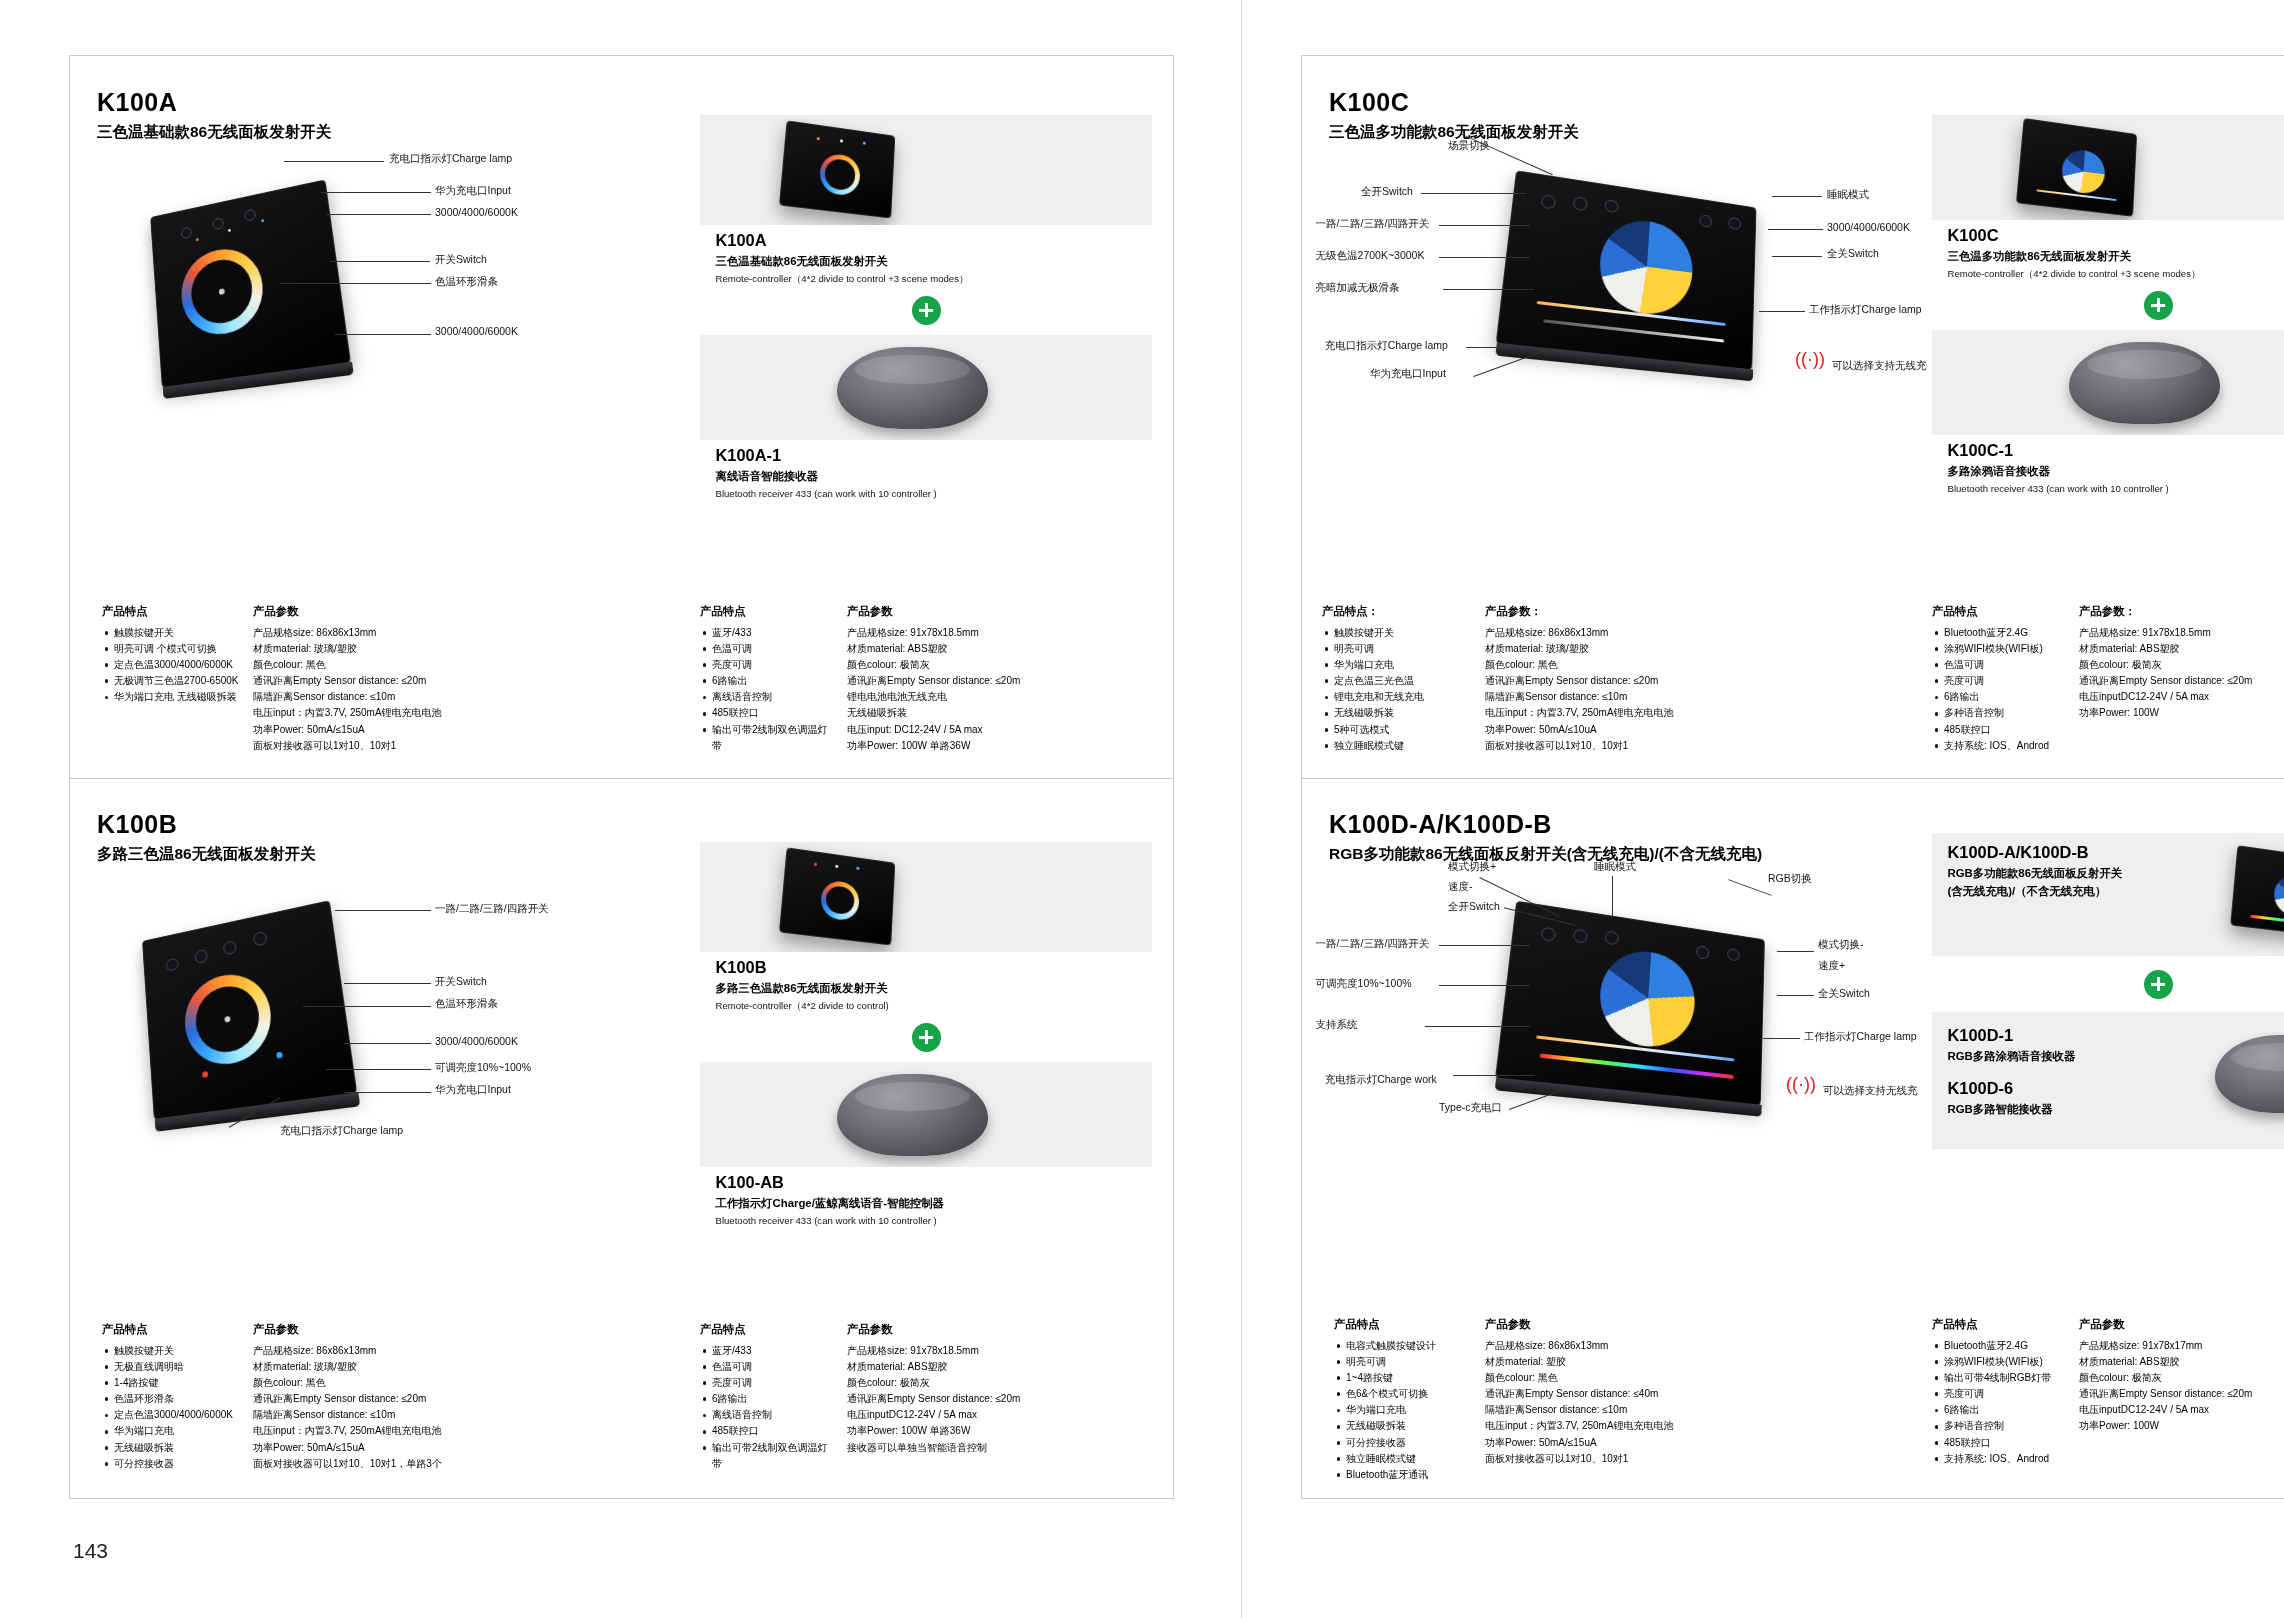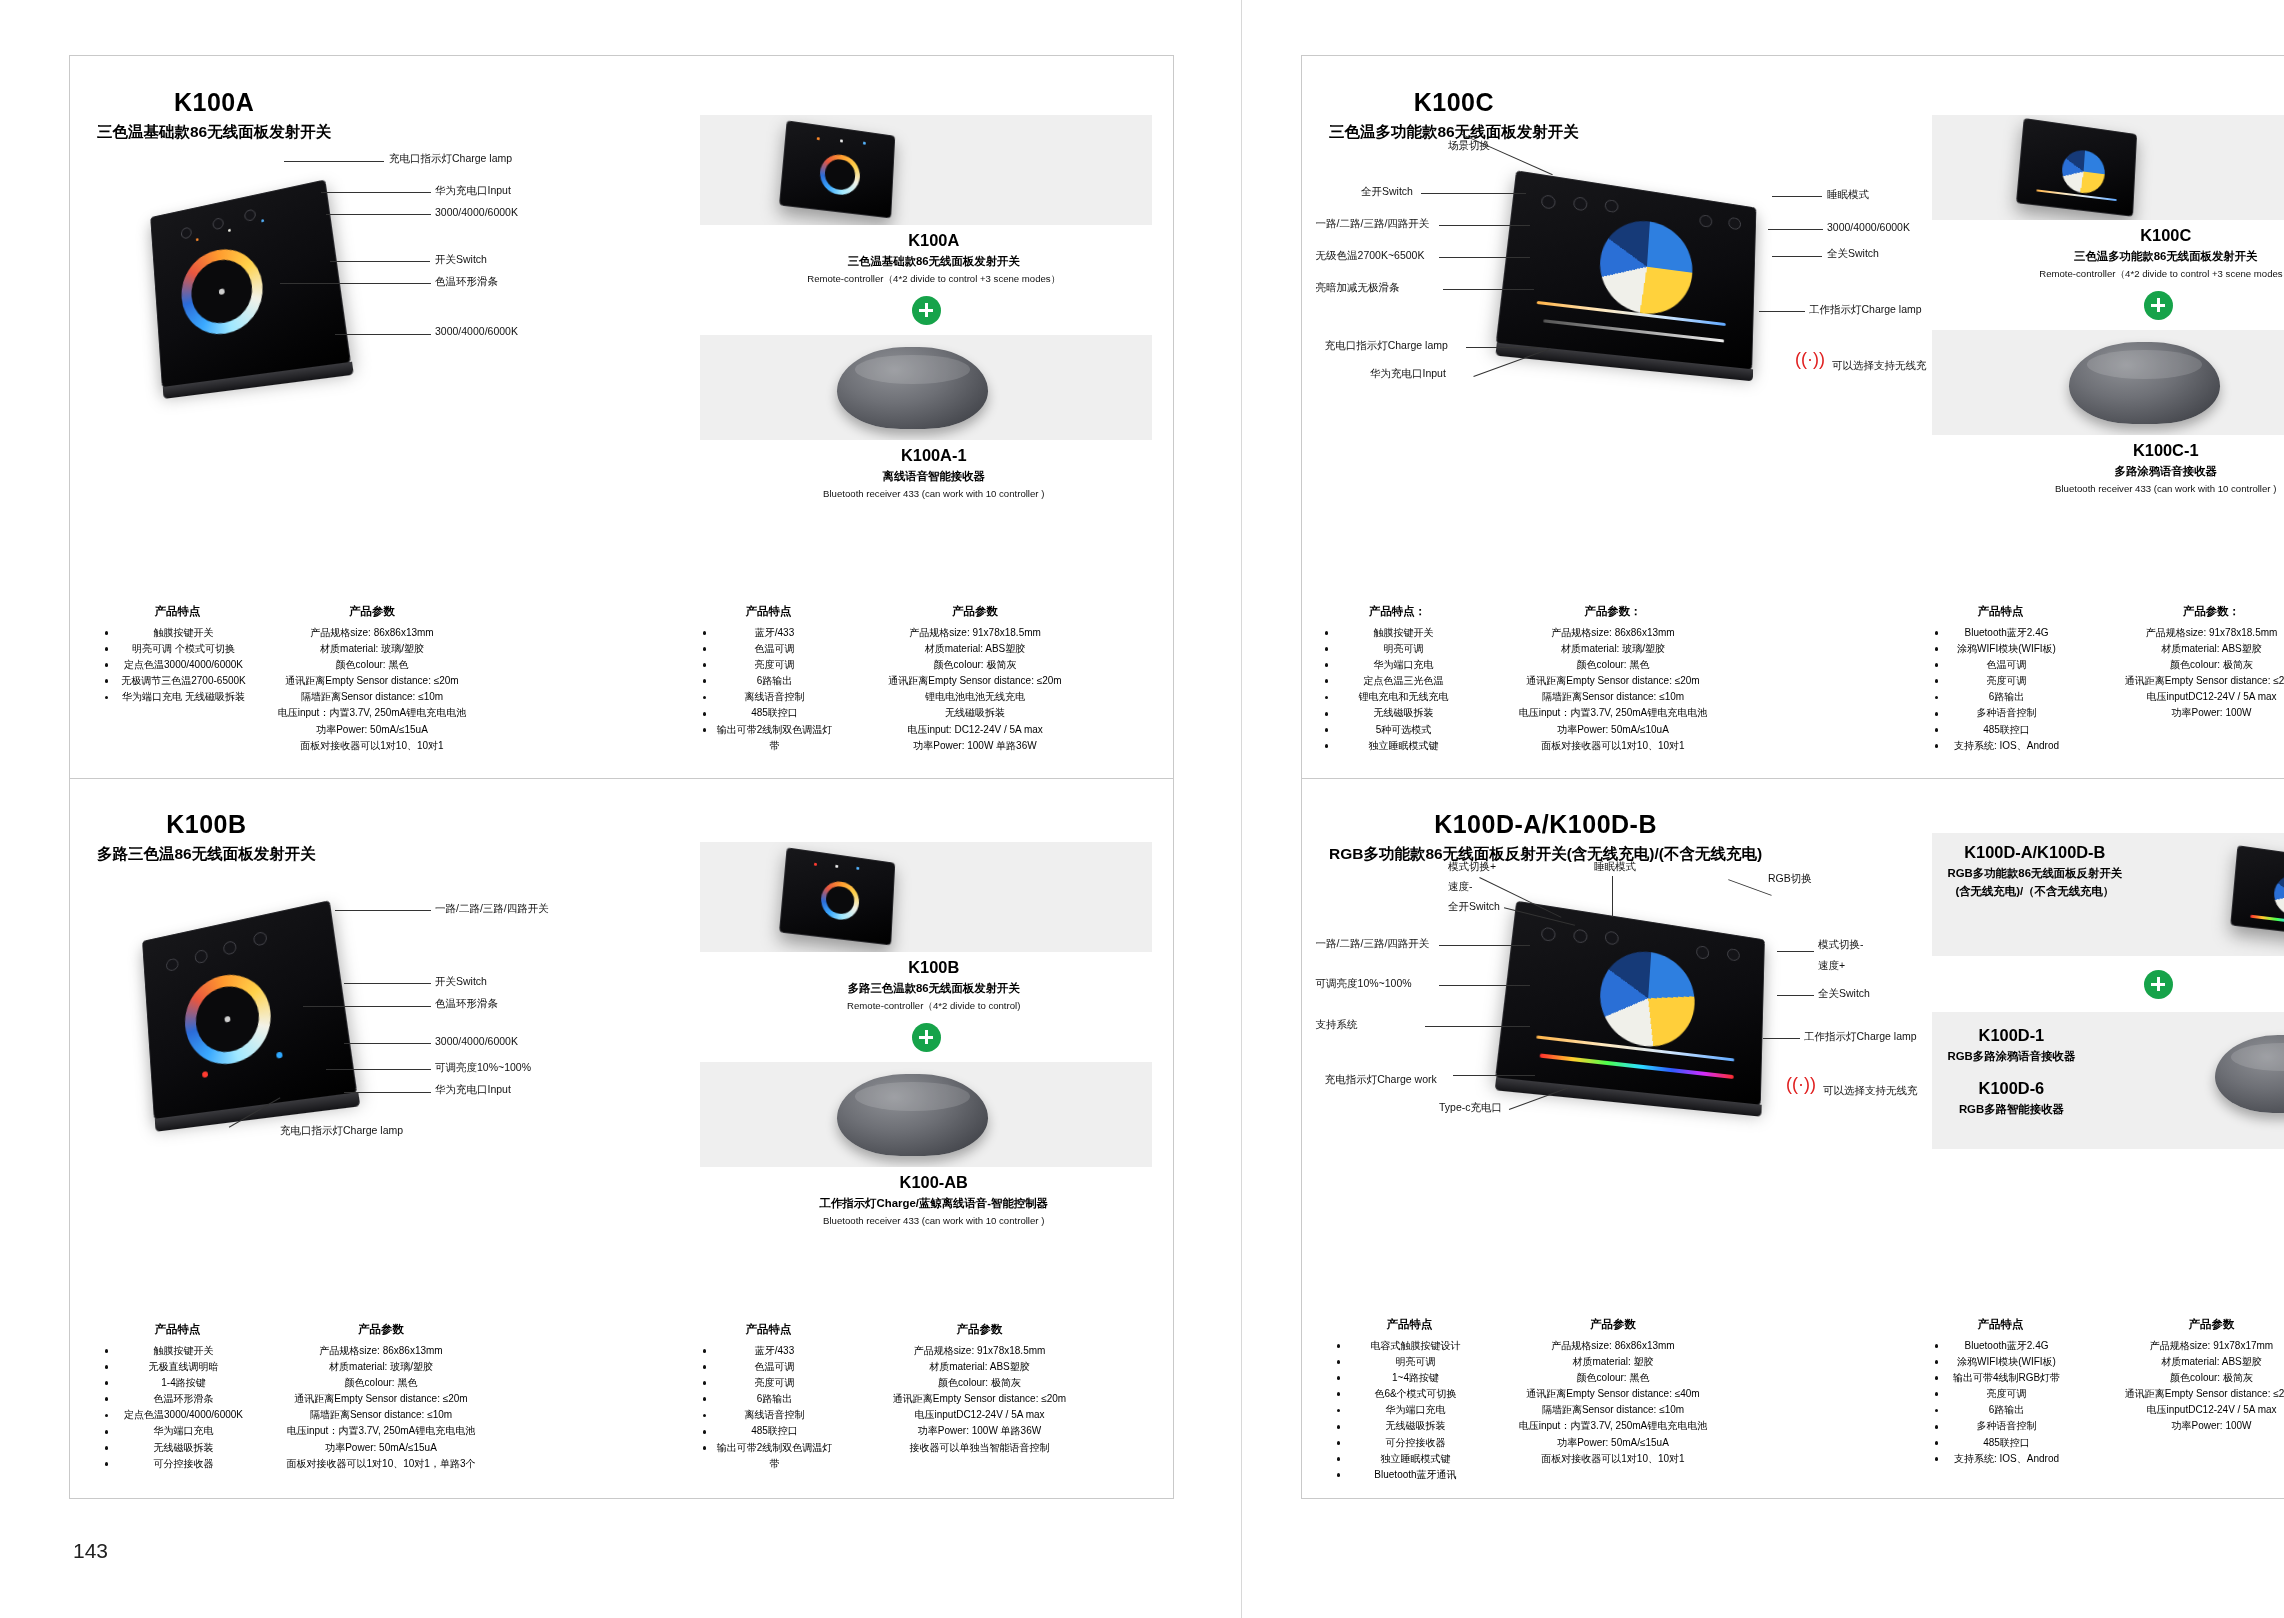--- a/index.html
+++ b/index.html
@@ -13,21 +13,20 @@
   }
   .spread { display: flex; width: 2482px; height: 1618px; }
   .page { width: 1241px; height: 1618px; position: relative; }
   .page.right { border-left: 1.4px solid #d8d8d8; }
   .page-frame {
     position: absolute;
     left: 69px; top: 55px;
     width: 1105px; height: 1444px;
     border: 1.4px solid #c9c9c9;
     background: #fff;
-    text-align: center;
   }
   .page.right .page-frame { left: 59px; width: 1105px; }
   .page-num {
     position: absolute; bottom: 55px;
     font-size: 21px; color: #222;
   }
   .page.left .page-num { left: 73px; }
   .block-half { height: 722px; position: relative; }
   .divider { position: absolute; left: 0; width: 100%; height: 0.9px; background: #c9c9c9; }
 
@@ -411,21 +410,21 @@
 
           <div class="callout-label" style="left:137px;top:4.6px;">场景切换</div>
           <div class="leader" style="left:146px;top:20px;width:100px;transform:rotate(24deg);"></div>
 
           <div class="callout-label" style="left:50px;top:51px;">全开Switch</div>
           <div class="leader" style="left:110px;top:59px;width:105px;"></div>
 
           <div class="callout-label" style="left:4.6px;top:83px;">一路/二路/三路/四路开关</div>
           <div class="leader" style="left:128px;top:91px;width:91px;"></div>
 
-          <div class="callout-label" style="left:4.6px;top:115px;">无级色温2700K~6500K</div>
+          <div class="callout-label" style="left:4.6px;top:115px;">无级色温2700K~3000K</div>
           <div class="leader" style="left:128px;top:123px;width:91px;"></div>
 
           <div class="callout-label" style="left:4.6px;top:147px;">亮暗加减无极滑条</div>
           <div class="leader" style="left:132px;top:155px;width:91px;"></div>
 
           <div class="callout-label" style="left:13.7px;top:205px;">充电口指示灯Charge lamp</div>
           <div class="leader" style="left:155px;top:213px;width:73px;"></div>
 
           <div class="callout-label" style="left:59px;top:233px;">华为充电口Input</div>
           <div class="leader" style="left:160px;top:228px;width:82px;transform:rotate(-20deg);"></div>

